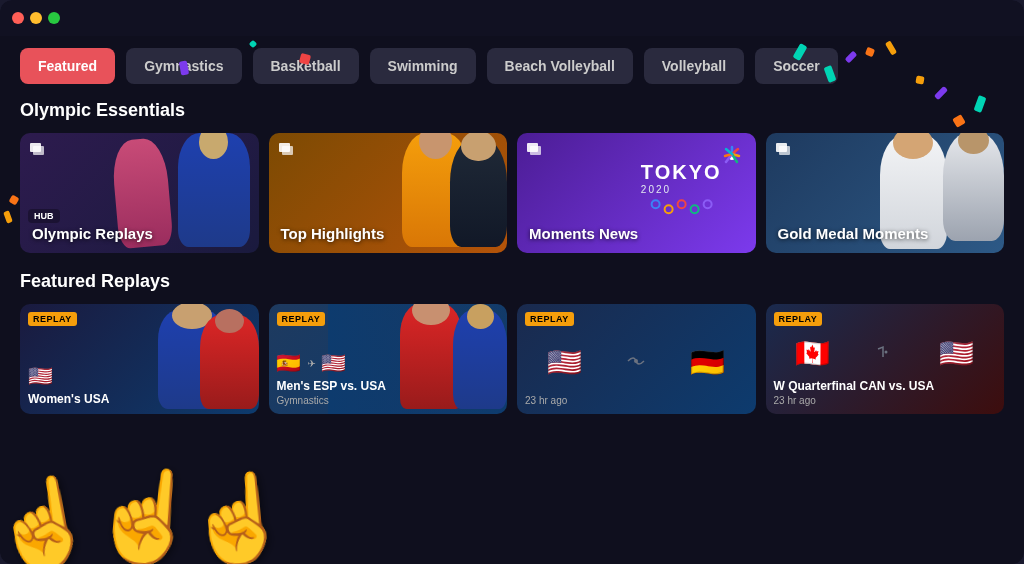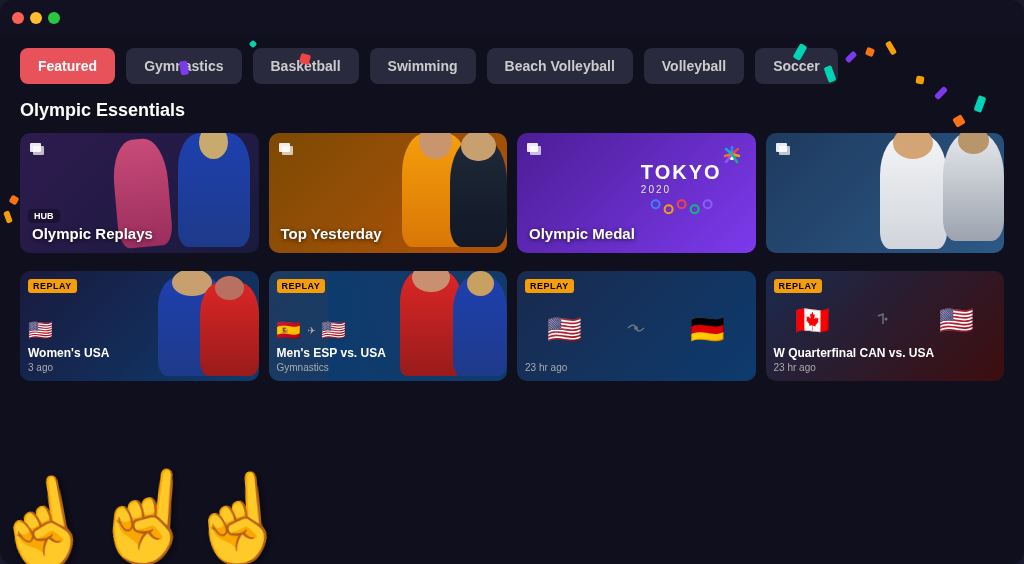--- a/index.html
+++ b/index.html
@@ -304,21 +304,21 @@
         <div style="position:absolute;right:0;top:0;width:80%;height:100%;overflow:hidden;">
 
           <div style="position:absolute;right:20%;top:0;width:35%;height:95%;background:linear-gradient(180deg,#f59e0b 0%,#d97706 100%);border-radius:35% 35% 15% 15%;">
             <div style="position:absolute;top:-10px;left:25%;width:50%;height:32%;background:#c8956e;border-radius:50%;"></div>
           </div>
 
           <div style="position:absolute;right:0;top:5%;width:30%;height:90%;background:linear-gradient(180deg,#1f2937 0%,#111827 100%);border-radius:40% 40% 20% 20%;">
             <div style="position:absolute;top:-8px;left:20%;width:60%;height:28%;background:#c8a070;border-radius:50%;"></div>
           </div>
         </div>
-        <div class="card-label">Top Yesterday</div>
+        <div class="card-label">Top Highlights</div>
         <div class="card-icon">
           <svg width="18" height="14" viewBox="0 0 18 14" fill="none">
             <rect x="0" y="0" width="11" height="9" rx="1" fill="white" opacity="0.9"></rect>
             <rect x="3" y="3" width="11" height="9" rx="1" fill="white" opacity="0.7"></rect>
           </svg>
         </div>
       </div>
 
       <div class="essentials-card card-3">
 
@@ -338,69 +338,70 @@
           <div style="font-size:20px;font-weight:900;letter-spacing:2px;color:#fff;">TOKYO</div>
           <div style="font-size:10px;letter-spacing:2px;color:#e2e8f0;">2020</div>
           <div style="display:flex;gap:3px;justify-content:center;margin-top:4px;">
             <div style="width:10px;height:10px;border-radius:50%;border:2px solid #3b82f6;"></div>
             <div style="width:10px;height:10px;border-radius:50%;border:2px solid #f59e0b;margin-top:5px;"></div>
             <div style="width:10px;height:10px;border-radius:50%;border:2px solid #1a1a1a;border-color:#ef4444;"></div>
             <div style="width:10px;height:10px;border-radius:50%;border:2px solid #10b981;margin-top:5px;"></div>
             <div style="width:10px;height:10px;border-radius:50%;border:2px solid #8b5cf6;"></div>
           </div>
         </div>
-        <div class="card-label">Olympic Medal</div>
+        <div class="card-label">Moments News</div>
         <div class="card-icon">
           <svg width="18" height="14" viewBox="0 0 18 14" fill="none">
             <rect x="0" y="0" width="11" height="9" rx="1" fill="white" opacity="0.9"></rect>
             <rect x="3" y="3" width="11" height="9" rx="1" fill="white" opacity="0.7"></rect>
           </svg>
         </div>
       </div>
 
       <div class="essentials-card card-4">
         <div style="position:absolute;right:0;top:0;width:80%;height:100%;overflow:hidden;">
 
           <div style="position:absolute;right:30%;top:2%;width:35%;height:95%;background:linear-gradient(180deg,#f3f4f6 0%,#d1d5db 100%);border-radius:35% 35% 15% 15%;">
             <div style="position:absolute;top:-8px;left:20%;width:60%;height:28%;background:#d4a574;border-radius:50%;"></div>
           </div>
           <div style="position:absolute;right:0;top:0%;width:32%;height:90%;background:linear-gradient(180deg,#e5e7eb 0%,#9ca3af 100%);border-radius:40% 40% 20% 20%;">
             <div style="position:absolute;top:-6px;left:25%;width:50%;height:25%;background:#b8956a;border-radius:50%;"></div>
           </div>
         </div>
+        <div class="card-label">Gold Medal Moments</div>
         <div class="card-icon">
           <svg width="18" height="14" viewBox="0 0 18 14" fill="none">
             <rect x="0" y="0" width="11" height="9" rx="1" fill="white" opacity="0.9"></rect>
             <rect x="3" y="3" width="11" height="9" rx="1" fill="white" opacity="0.7"></rect>
           </svg>
         </div>
       </div>
 
     </div>
 
+    <div class="section-title">Featured Replays</div>
 
     <div class="replays-grid">
 
       <div class="replay-card rc1">
         <div class="replay-badge">REPLAY</div>
         <div style="position:absolute;right:0;top:0;width:70%;height:100%;overflow:hidden;">
           <div style="position:absolute;right:20%;top:5%;width:40%;height:90%;background:linear-gradient(180deg,#1e40af,#1e3a8a);border-radius:30% 30% 15% 15%;">
             <div style="position:absolute;top:-8px;left:20%;width:60%;height:28%;background:#c8a070;border-radius:50%;"></div>
           </div>
           <div style="position:absolute;right:0;top:10%;width:35%;height:85%;background:linear-gradient(180deg,#dc2626,#991b1b);border-radius:35% 35% 15% 15%;">
             <div style="position:absolute;top:-6px;left:25%;width:50%;height:26%;background:#b87060;border-radius:50%;"></div>
           </div>
         </div>
         <div class="replay-card-inner">
           <div style="margin-bottom:30px;"></div>
           <div class="flags-row">
             <span class="flag-emoji">🇺🇸</span>
           </div>
           <div class="replay-title">Women's USA</div>
-          <div class="replay-time">3 ago</div>
         </div>
       </div>
 
       <div class="replay-card rc2">
         <div class="replay-badge">REPLAY</div>
         <div style="position:absolute;right:0;top:0;width:75%;height:100%;overflow:hidden;background:linear-gradient(to left,transparent,#0d3b6e);">
           <div style="position:absolute;right:25%;top:0%;width:35%;height:95%;background:linear-gradient(180deg,#dc2626,#991b1b);border-radius:30% 30% 10% 10%;">
             <div style="position:absolute;top:-8px;left:20%;width:60%;height:28%;background:#c89070;border-radius:50%;"></div>
           </div>
           <div style="position:absolute;right:0;top:5%;width:30%;height:90%;background:linear-gradient(180deg,#1e40af,#1e3a8a);border-radius:35% 35% 15% 15%;">

